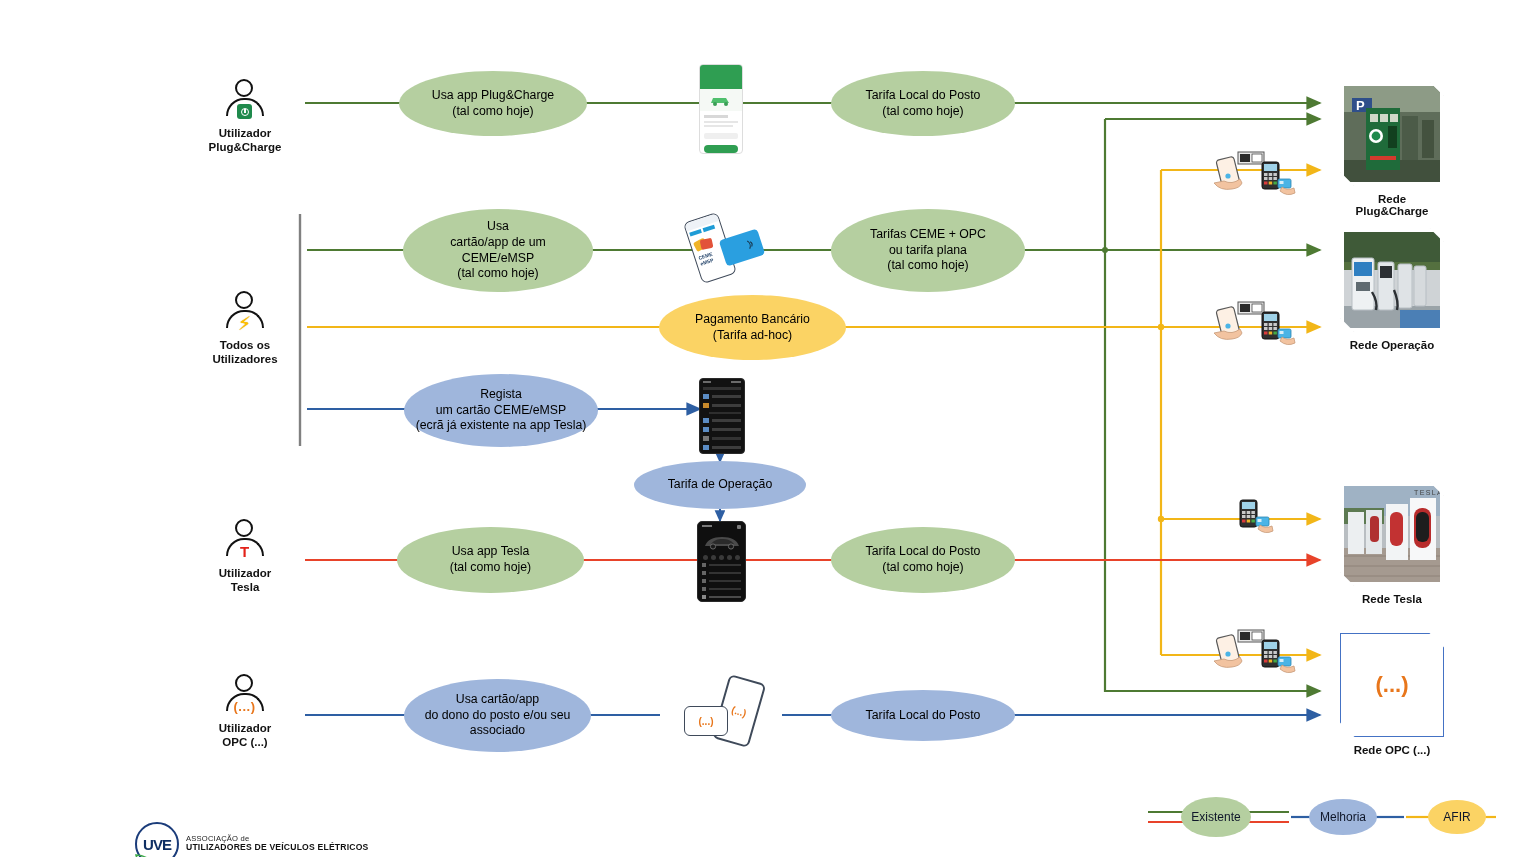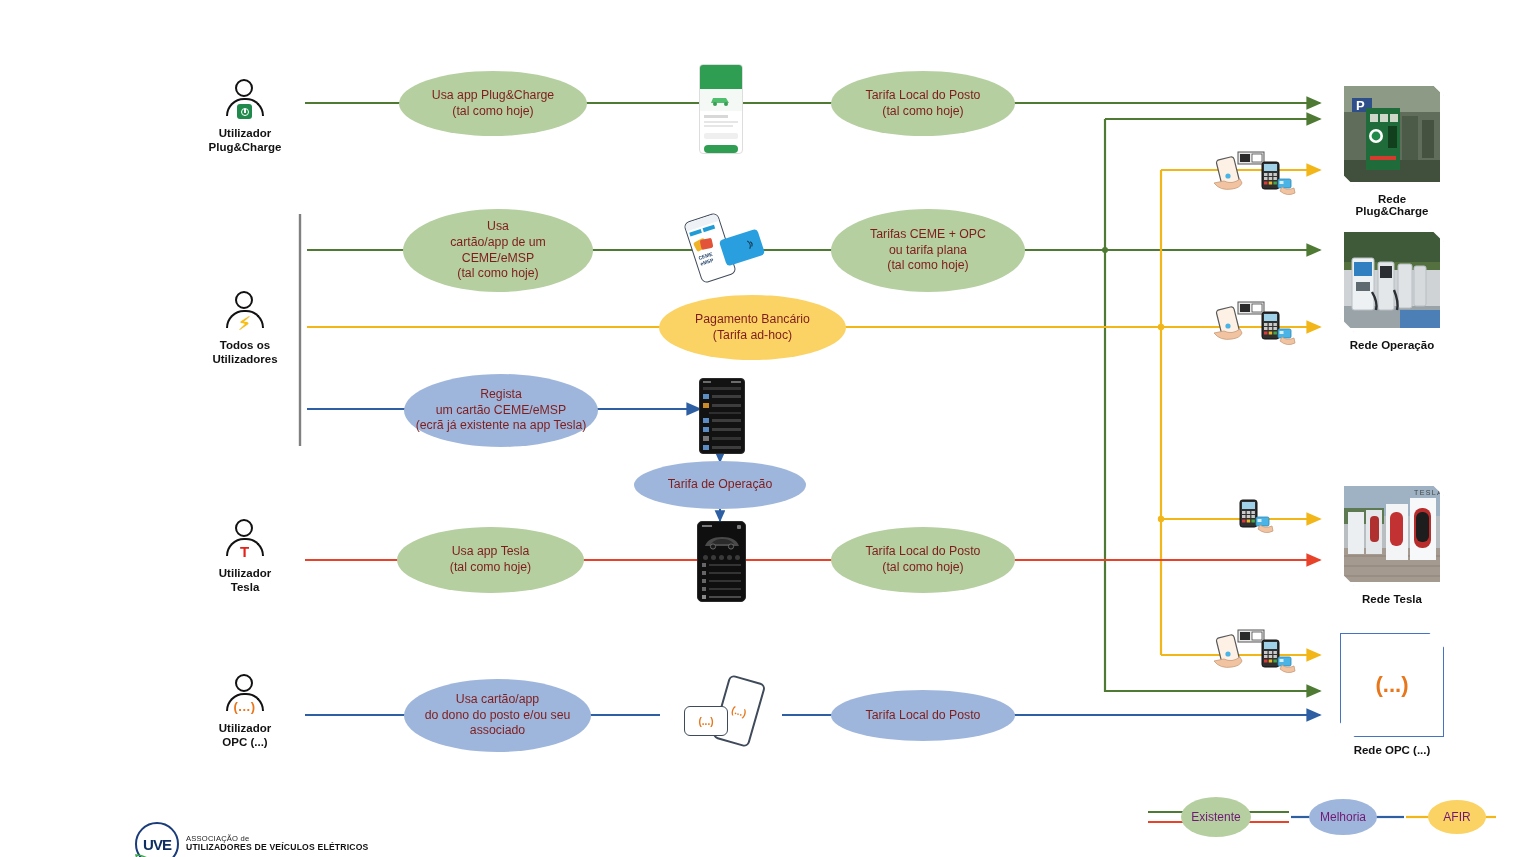--- a/index.html
+++ b/index.html
@@ -25,21 +25,21 @@
   .pc-badge i{display:block;width:8px;height:8px;border:1.6px solid #fff;border-radius:50%;
               box-sizing:border-box;position:relative;}
   .pc-badge i::after{content:"";position:absolute;left:2px;top:0.5px;width:2px;height:4px;background:#fff;}
   .bolt{color:#FFC000;font-size:19px;text-shadow:0 0 1px #c9920a;}
   .opcdots{color:#E8761B;font-size:13px;font-weight:bold;letter-spacing:.5px;}
   .tesla-t{color:#E32219;font-size:15px;font-weight:bold;}
 
   
   .ell{position:absolute;border-radius:50%;display:flex;align-items:center;
        justify-content:center;text-align:center;line-height:1.28;
-       font-size:12.3px;color:#7f1d1d;padding:0 10px;box-sizing:border-box;}
+       font-size:12.3px;color:#000000;padding:0 10px;box-sizing:border-box;}
   .ell.green{background:#B5CFA0;}
   .ell.blue{background:#9FB6DC;}
   .ell.amber{background:#FBD364;}
 
   
   .thumb{position:absolute;}
   .netcard{position:absolute;width:104px;}
   .netcard .pic{position:relative;width:104px;height:104px;overflow:hidden;
        background:#fff;border:4px solid #fff;box-sizing:border-box;
        box-shadow:0 1px 4px rgba(0,0,0,.45);
@@ -51,21 +51,21 @@
        clip-path:polygon(0 0,86% 0,100% 14%,100% 100%,14% 100%,0 86%);
        box-shadow:0 1px 4px rgba(0,0,0,.35);
        display:flex;align-items:center;justify-content:center;}
   .opcdoc span{color:#E8761B;font-size:22px;font-weight:600;}
 
   
   .pos{position:absolute;}
 
   
   .legend-ell{position:absolute;border-radius:50%;display:flex;align-items:center;
-       justify-content:center;font-size:12px;color:#701a75;}
+       justify-content:center;font-size:12px;color:#0f172a;}
   .footnote{position:absolute;font-size:12.4px;color:#111;white-space:nowrap;}
   .logo{position:absolute;display:flex;align-items:center;gap:7px;}
   .logo .ring{width:40px;height:40px;border:2px solid #1b3c7a;border-radius:50%;
        display:flex;align-items:center;justify-content:center;
        font-size:15px;font-weight:bold;color:#0f2f63;letter-spacing:-1px;position:relative;}
   .logo .txt{line-height:1.15;}
   .logo .l1{font-size:7.6px;color:#222;letter-spacing:.2px;}
   .logo .l2{font-size:8.6px;color:#111;font-weight:bold;letter-spacing:.2px;}
 </style>
 </head>

